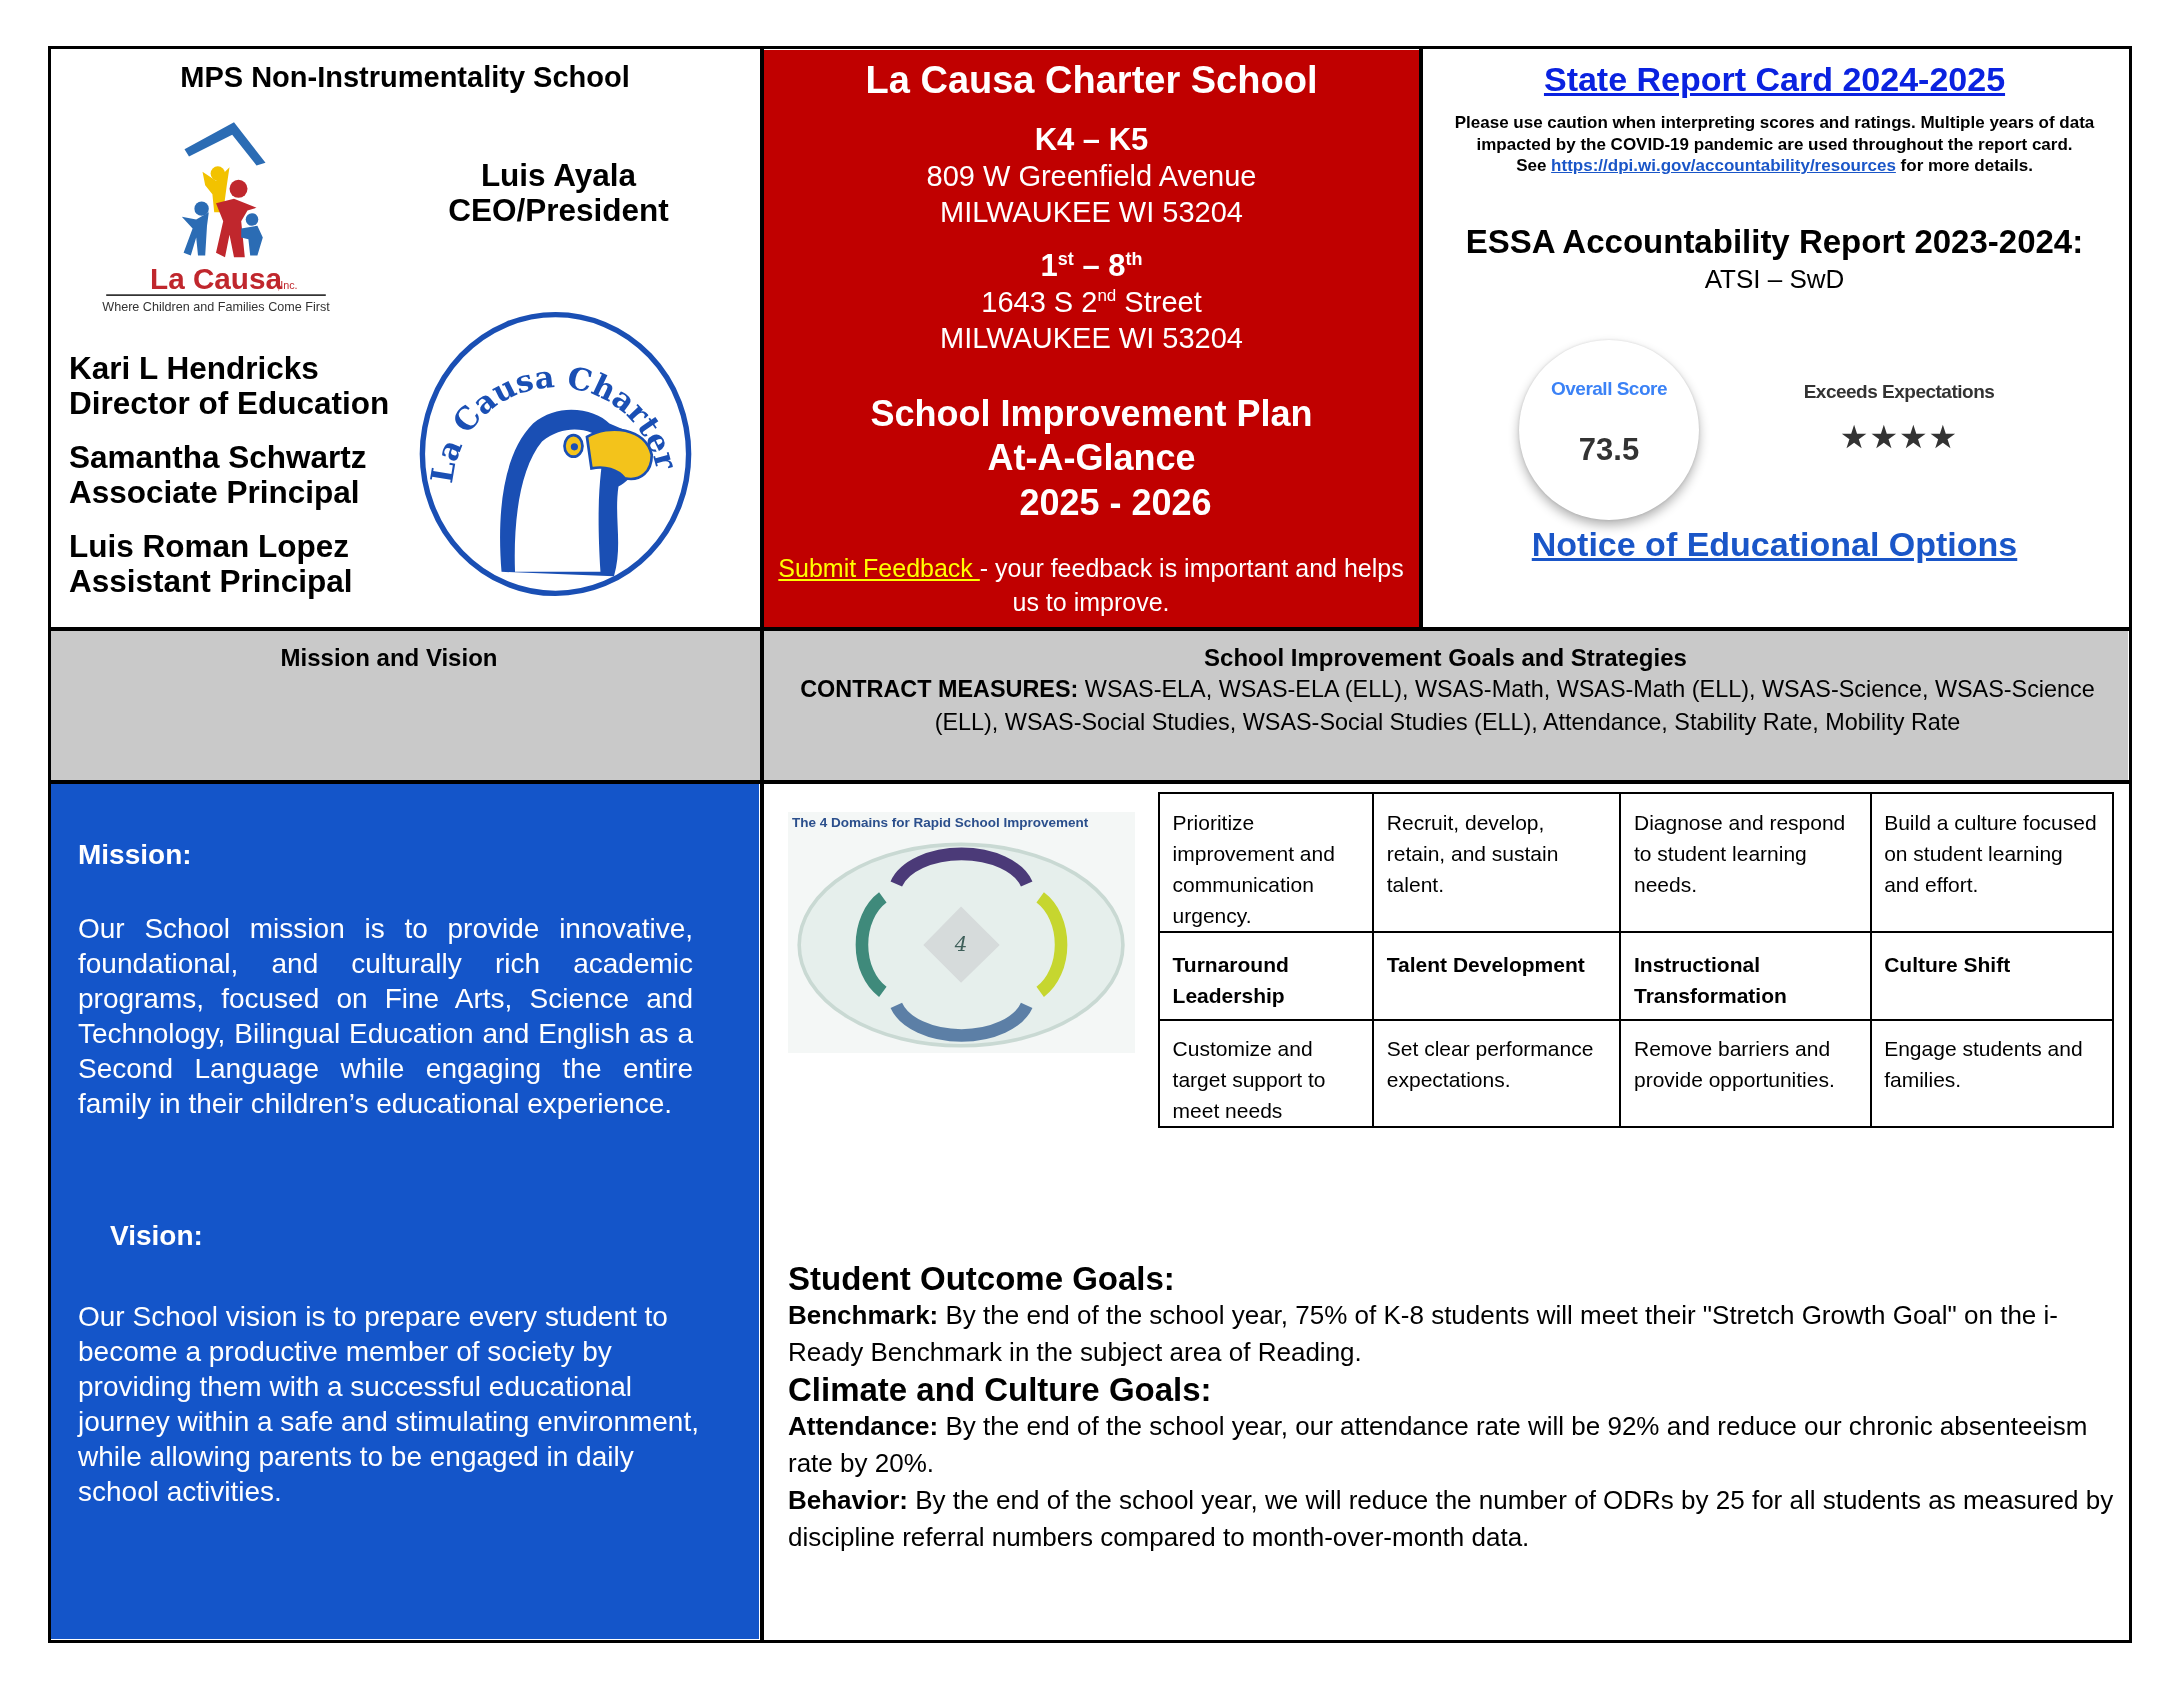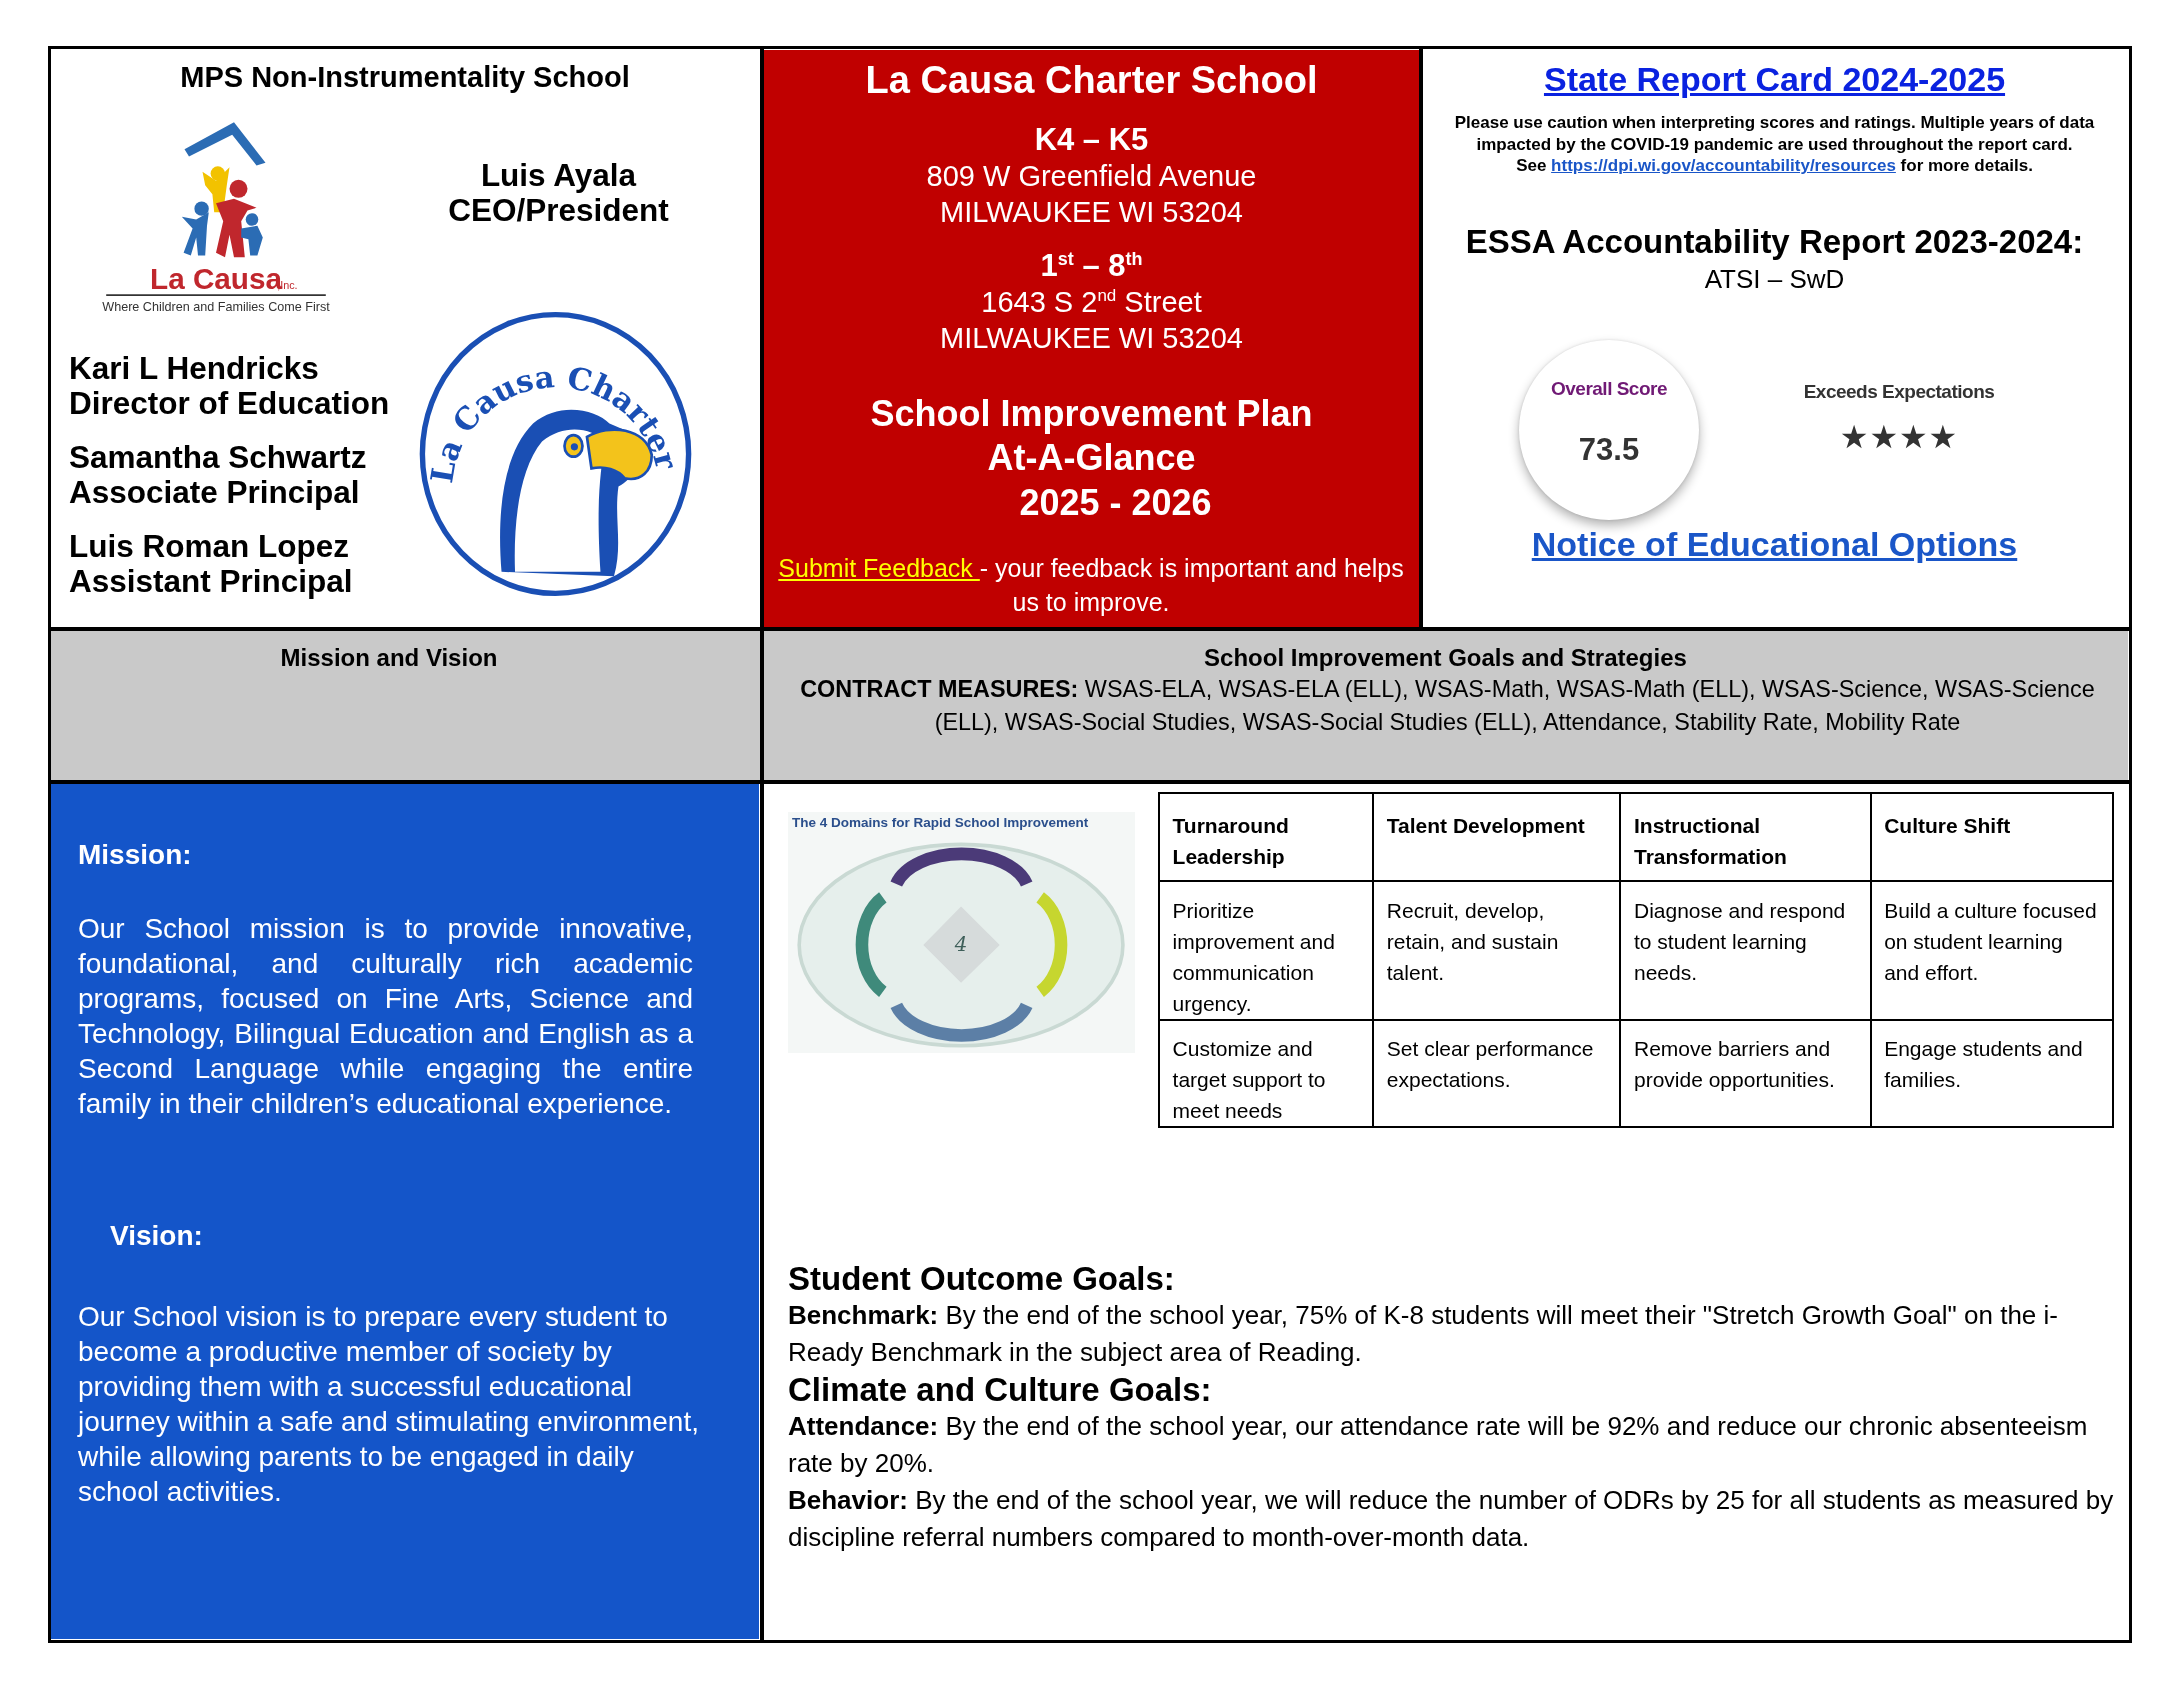--- a/index.html
+++ b/index.html
@@ -22,21 +22,21 @@
   
   .redtext { color:#fff; text-align:center; left:765px; width:653px; }
   
   .report-link { left:1422px; width:705px; text-align:center; top:60px; font-size:34px; font-weight:bold; }
   .report-link a { color:#0a22e0; text-decoration:underline; }
   .caution { left:1440px; width:669px; text-align:center; top:112px; font-size:17px; font-weight:bold; line-height:21.6px; }
   .caution a { color:#1a56c8; }
   .essa { left:1422px; width:705px; text-align:center; top:223px; font-size:33px; font-weight:bold; }
   .essa-sub { left:1422px; width:705px; text-align:center; top:264px; font-size:26px; }
   .score-circle { left:1519px; top:340px; width:180px; height:180px; border-radius:50%; background:#fff; box-shadow:0 5.4px 10.8px rgba(0,0,0,0.3), 0 0 2.7px rgba(0,0,0,0.12); }
-  .score-label { left:1519px; top:378px; width:180px; text-align:center; font-size:19px; color:#701a75; font-weight:bold; letter-spacing:-0.5px; }
+  .score-label { left:1519px; top:378px; width:180px; text-align:center; font-size:19px; color:#3b82f6; font-weight:bold; letter-spacing:-0.5px; }
   .score-val { left:1519px; top:432px; width:180px; text-align:center; font-size:31px; color:#333; font-weight:bold; }
   .exceeds { left:1764px; top:381px; width:270px; text-align:center; font-size:19px; color:#333; font-weight:bold; letter-spacing:-0.5px; }
   .stars { left:1764px; top:418px; width:270px; text-align:center; font-size:32px; color:#333; letter-spacing:0.9px; }
   .notice { left:1422px; width:705px; text-align:center; top:525px; font-size:34px; font-weight:bold; }
   .notice a { color:#1a56c8; }
   
   .mv-head { left:35px; width:708px; top:644px; text-align:center; font-size:24px; font-weight:bold; }
   .sig-head { left:763px; width:1365px; top:644px; text-align:center; font-size:24px; font-weight:bold; }
   .contract { left:774px; width:1347px; top:673px; text-align:center; font-size:23.4px; line-height:33px; }
   
@@ -168,31 +168,31 @@
     <path d="M265,215 A75,45 0 0,1 120,215" fill="none" stroke="#5c7fa6" stroke-width="14"></path>
     <path d="M105,200 A45,60 0 0,1 105,95" fill="none" stroke="#3f8a7b" stroke-width="14"></path>
     <polygon points="192,105 235,148 192,190 150,148" fill="#d6dbdb"></polygon>
     <text x="192" y="155" text-anchor="middle" font-family="DejaVu Serif, serif" font-size="22" font-style="italic" fill="#3f5f5a">4</text>
   </svg>
 </div>
 <div class="abs dom-title">The 4 Domains for Rapid School Improvement</div>
 
 <table class="abs tbl">
   <tbody>
+  <tr style="height:137px;">
+    <td class="cell">Prioritize improvement and communication urgency.</td>
+    <td class="cell">Recruit, develop, retain, and sustain talent.</td>
+    <td class="cell">Diagnose and respond to student learning needs.</td>
+    <td class="cell">Build a culture focused on student learning and effort.</td>
+  </tr>
   <tr>
     <th style="width:187px;">Turnaround Leadership</th>
     <th style="width:220px;">Talent Development</th>
     <th style="width:223px;">Instructional Transformation</th>
     <th>Culture Shift</th>
-  </tr>
-  <tr style="height:137px;">
-    <td class="cell">Prioritize improvement and communication urgency.</td>
-    <td class="cell">Recruit, develop, retain, and sustain talent.</td>
-    <td class="cell">Diagnose and respond to student learning needs.</td>
-    <td class="cell">Build a culture focused on student learning and effort.</td>
   </tr>
   <tr style="height:107px;">
     <td class="cell">Customize and target support to meet needs</td>
     <td class="cell">Set clear performance expectations.</td>
     <td class="cell">Remove barriers and provide opportunities.</td>
     <td class="cell">Engage students and families.</td>
   </tr>
 </tbody>
   </table>
 

